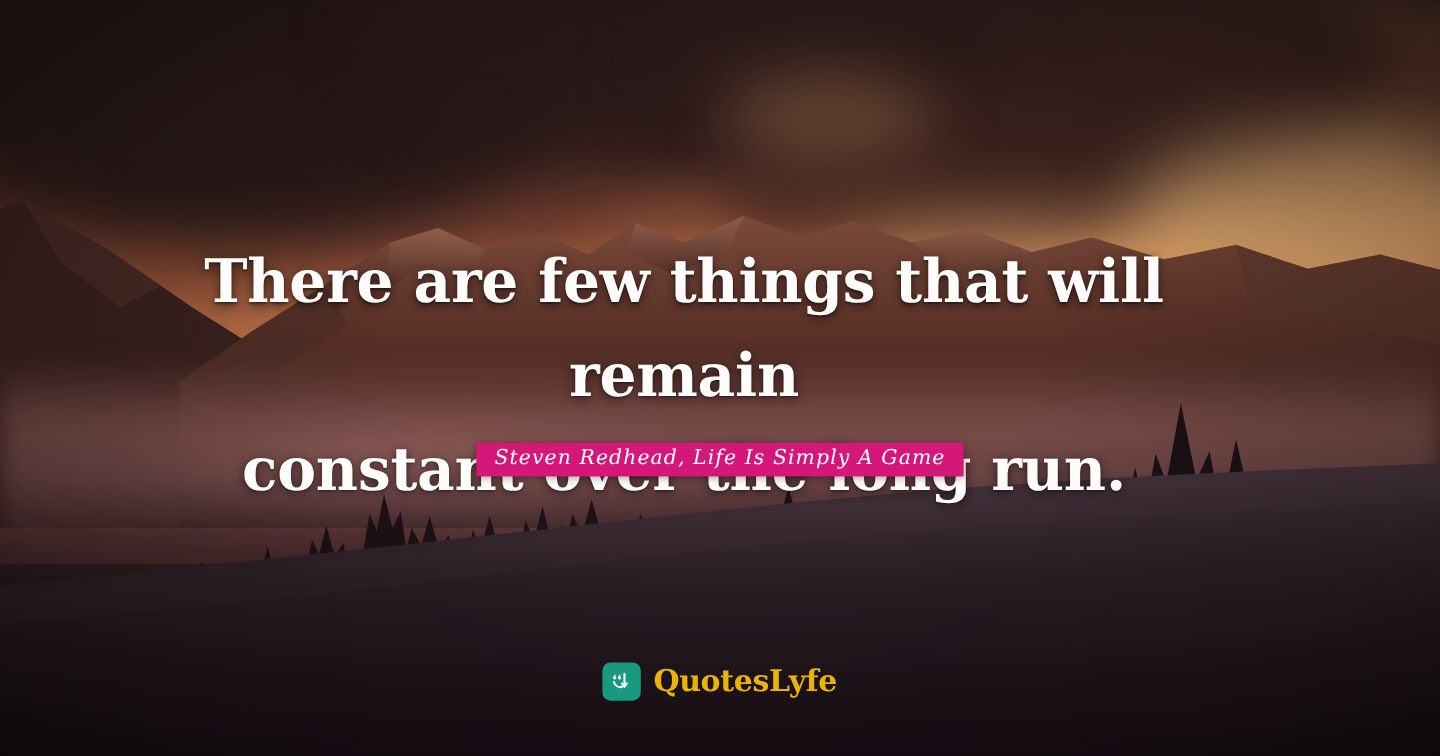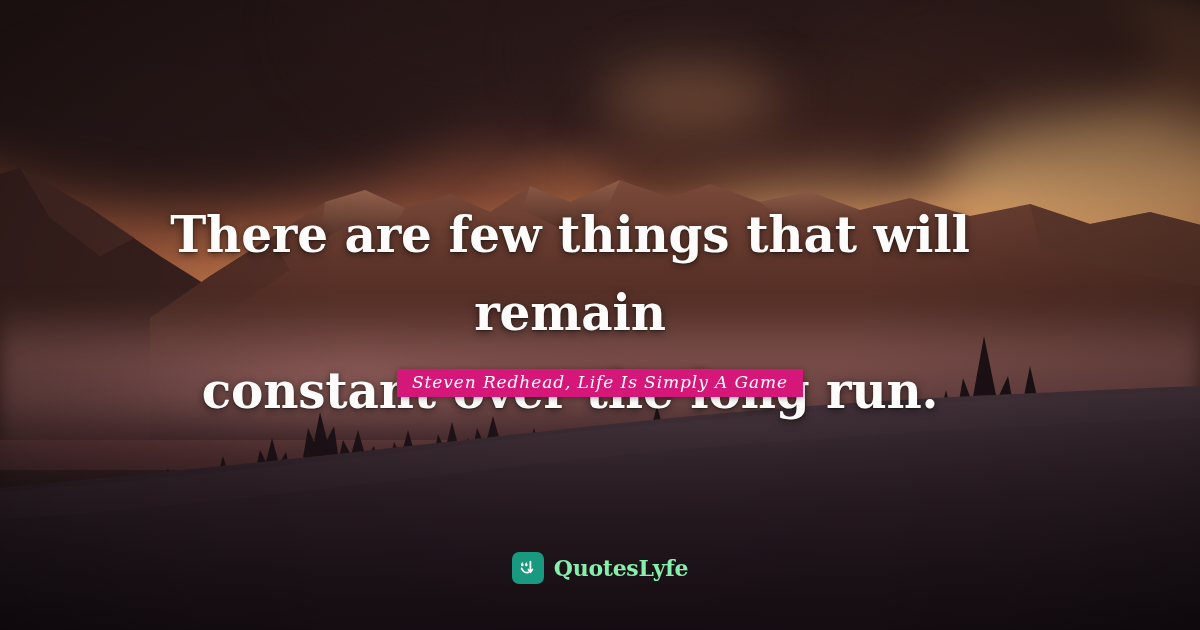--- a/index.html
+++ b/index.html
@@ -147,22 +147,22 @@
   .brand-mark {
     width:32px; height:32px;
     background:#19997f;
     border-radius:7px;
     display:flex; align-items:center; justify-content:center;
     flex:0 0 auto;
   }
   .brand-name {
     font-family:"DejaVu Serif", "Liberation Serif", serif;
     font-weight:700;
-    font-size:22px;
-    color:#86efac;
+    font-size:25px;
+    color:#eab308;
     letter-spacing:-0.3px;
     line-height:30px;
     text-align:center;
   }
 </style>
 </head>
 <body>
 
 <div class="card">
 

